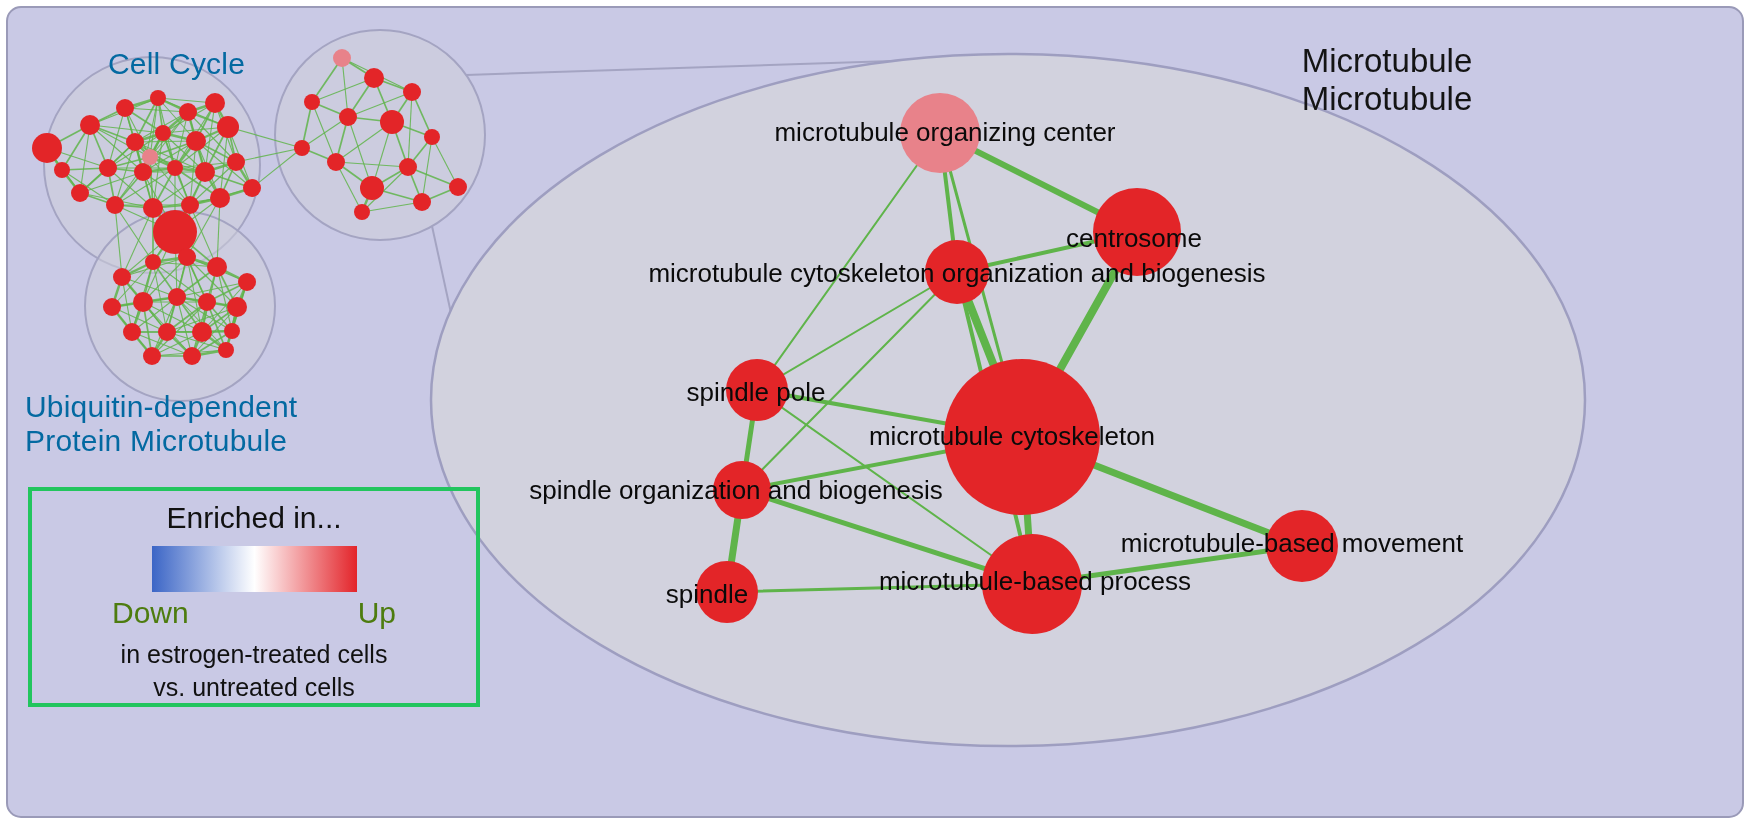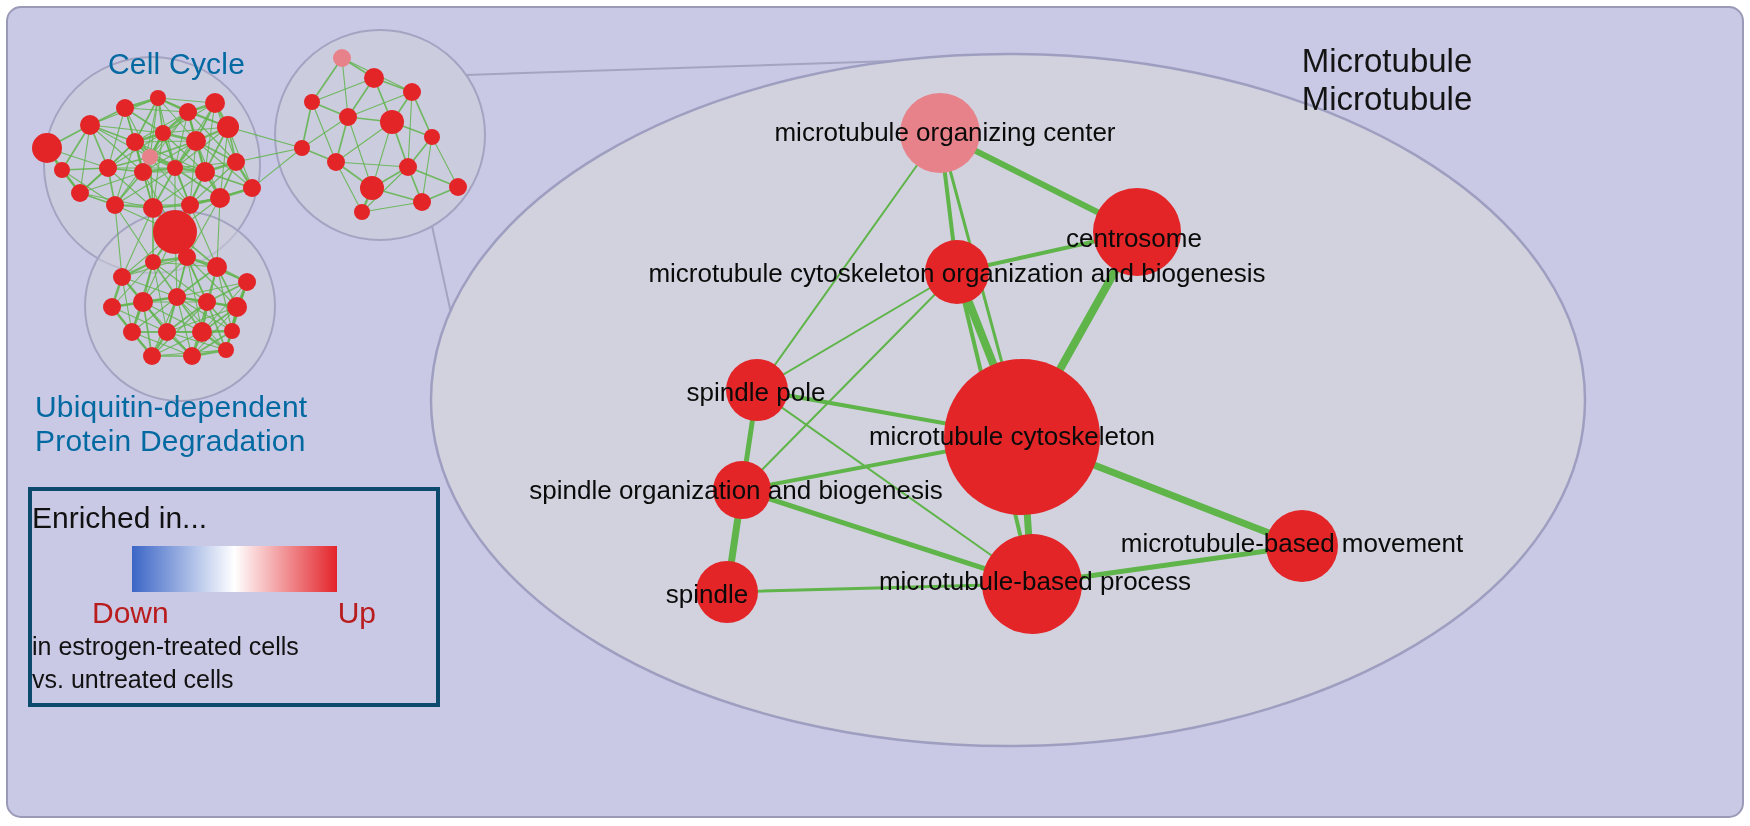--- a/index.html
+++ b/index.html
@@ -22,41 +22,42 @@
   .mt-title{
     color:#141414;
     font-size:33px;
     line-height:1.15;
     text-align:center;
     left:1272px;top:42px;width:230px;
   }
   .legend{
     position:absolute;
     left:28px;top:487px;
-    width:412px;height:220px;
-    border:4px solid #0c4a6e;
+    width:452px;height:220px;
+    border:4px solid #22c55e;
     box-sizing:border-box;
     background:transparent;
+    text-align:center;
   }
   .legend-title{
     margin-top:10px;
     font-size:30px;
     color:#111111;
   }
   .legend-bar{
     width:205px;height:46px;
     margin:11px auto 0 auto;
   }
   .legend-duo{
     width:284px;
-    margin:4px auto 0 auto;
+    margin:4px auto 8px auto;
     display:flex;
     justify-content:space-between;
     font-size:30px;
-    color:#b91c1c;
+    color:#4d7c0f;
   }
   .legend-cap{
     font-size:25px;
     color:#111111;
     line-height:1.3;
   }
   .legend-cap.first{}
 </style>
 </head>
 <body>
@@ -447,23 +448,23 @@
         <text x="1012" y="445" text-anchor="middle" font-size="26" font-family="Liberation Sans, sans-serif" fill="#0a0a0a">microtubule cytoskeleton</text>
         <text x="736" y="499" text-anchor="middle" font-size="26" font-family="Liberation Sans, sans-serif" fill="#0a0a0a">spindle organization and biogenesis</text>
         <text x="707" y="603" text-anchor="middle" font-size="26" font-family="Liberation Sans, sans-serif" fill="#0a0a0a">spindle</text>
         <text x="1035" y="590" text-anchor="middle" font-size="26" font-family="Liberation Sans, sans-serif" fill="#0a0a0a">microtubule-based process</text>
         <text x="1292" y="552" text-anchor="middle" font-size="26" font-family="Liberation Sans, sans-serif" fill="#0a0a0a">microtubule-based movement</text>
       </g>
   </svg>
 
   <div class="lbl cluster-lbl" style="left:108px;top:47px">Cell Cycle</div>
 
-  <div class="lbl cluster-lbl" style="left:35px;top:390px">
+  <div class="lbl cluster-lbl" style="left:25px;top:390px">
     <div>Ubiquitin-dependent</div>
-    <div>Protein Degradation</div>
+    <div>Protein Microtubule</div>
   </div>
 
   <div class="lbl mt-title">
     <div>Microtubule</div>
     <div>Microtubule</div>
   </div>
 
   <div class="legend">
     <div class="legend-title">Enriched in...</div>
     <div class="legend-bar" id="legend-bar" style="background: linear-gradient(90deg, rgb(59, 101, 198) 0%, rgb(255, 255, 255) 50%, rgb(227, 36, 42) 100%);"></div>

